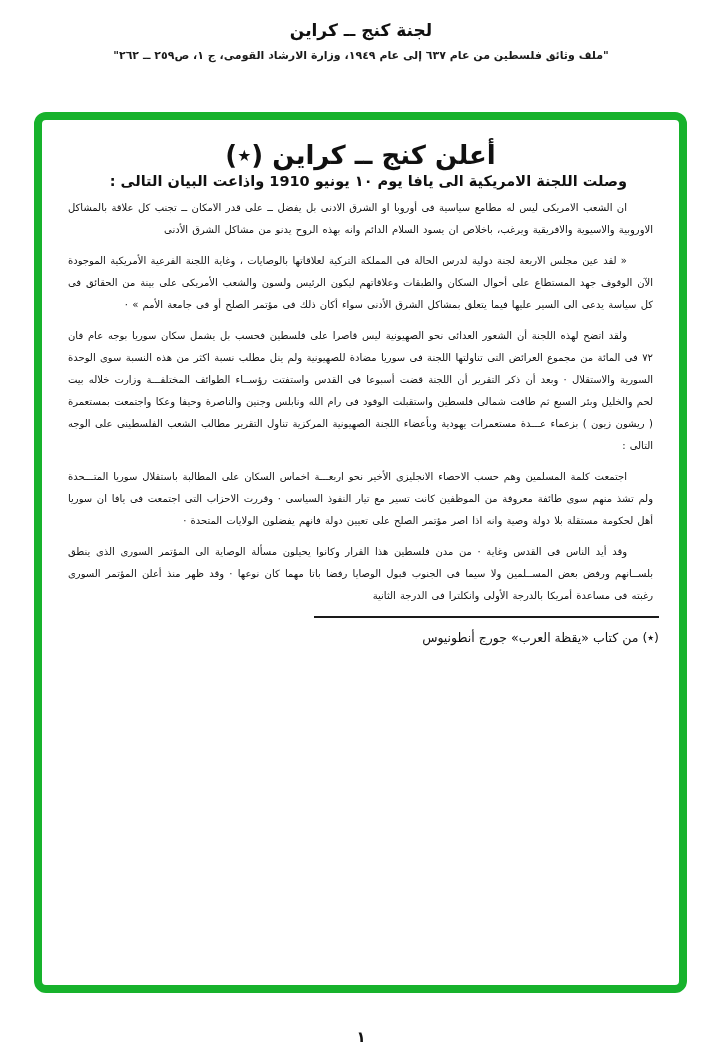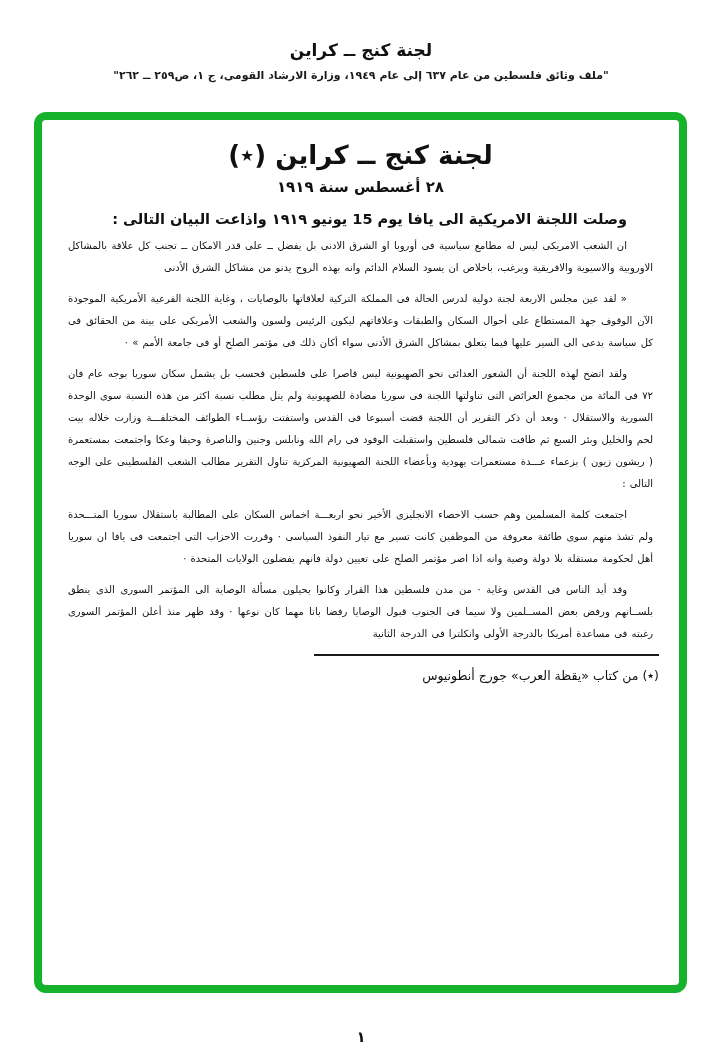--- a/index.html
+++ b/index.html
@@ -11,21 +11,21 @@
     overflow: hidden;
   }
   .page {
     width: 722px; height: 1060px;
     position: relative;
     direction: rtl;
   }
   
   .header {
     text-align: center;
-    padding-top: 40px;
+    padding-top: 20px;
   }
   .header-title {
     font-size: 17px;
     font-weight: bold;
     letter-spacing: 0.5px;
   }
   .header-subtitle {
     margin-top: 9px;
     font-size: 11px;
     font-weight: bold;
@@ -104,24 +104,23 @@
 <body>
 
 <div class="page">
 
   <div class="header">
     <div class="header-title">لجنة كنج ــ كراين</div>
     <div class="header-subtitle">"ملف وثائق فلسطين من عام ٦٣٧ إلى عام ١٩٤٩، وزارة الارشاد القومى، ج ١، ص٢٥٩ ــ ٢٦٢"</div>
   </div>
 
   <div class="doc-box">
-    <div class="doc-title">لجنة كنج ــ كراين (٭)</div>
-    <div class="doc-date">٢٨ أغسطس سنة ١٩١٩</div>
+    <div class="doc-title">أعلن كنج ــ كراين (٭)</div>
 
-    <p class="lead">وصلت اللجنة الامريكية الى يافا يوم 15 يونيو ١٩١٩ واذاعت البيان التالى :</p>
+    <p class="lead">وصلت اللجنة الامريكية الى يافا يوم ١٠ يونيو 1910 واذاعت البيان التالى :</p>
 
     <p class="para">ان الشعب الامريكى ليس له مطامع سياسية فى أوروبا او الشرق الادنى بل يفضل ــ على قدر الامكان ــ تجنب كل علاقة بالمشاكل الاوروبية والاسيوية والافريقية ويرغب، باخلاص ان يسود السلام الدائم وانه بهذه الروح يدنو من مشاكل الشرق الأدنى</p>
     <p class="para">« لقد عين مجلس الاربعة لجنة دولية لدرس الحالة فى المملكة التركية لعلاقاتها بالوصايات ، وغاية اللجنة الفرعية الأمريكية الموجودة الآن الوقوف جهد المستطاع على أحوال السكان والطبقات وعلاقاتهم ليكون الرئيس ولسون والشعب الأمريكى على بينة من الحقائق فى كل سياسة يدعى الى السير عليها فيما يتعلق بمشاكل الشرق الأدنى سواء أكان ذلك فى مؤتمر الصلح أو فى جامعة الأمم » ·</p>
     <p class="para">ولقد اتضح لهذه اللجنة أن الشعور العدائى نحو الصهيونية ليس قاصرا على فلسطين فحسب بل يشمل سكان سوريا بوجه عام فان ٧٢ فى المائة من مجموع العرائض التى تناولتها اللجنة فى سوريا مضادة للصهيونية ولم ينل مطلب نسبة اكثر من هذه النسبة سوى الوحدة السورية والاستقلال · وبعد أن ذكر التقرير أن اللجنة قضت أسبوعا فى القدس واستفتت رؤســاء الطوائف المختلفـــة وزارت خلاله بيت لحم والخليل وبئر السبع ثم طافت شمالى فلسطين واستقبلت الوفود فى رام الله ونابلس وجنين والناصرة وحيفا وعكا واجتمعت بمستعمرة ( ريشون زيون ) بزعماء عـــدة مستعمرات يهودية وبأعضاء اللجنة الصهيونية المركزية تناول التقرير مطالب الشعب الفلسطينى على الوجه التالى :</p>
     <p class="para">اجتمعت كلمة المسلمين وهم حسب الاحصاء الانجليزى الأخير نحو اربعـــة اخماس السكان على المطالبة باستقلال سوريا المتـــحدة ولم تشذ منهم سوى طائفة معروفة من الموظفين كانت تسير مع تيار النفوذ السياسى · وقررت الاحزاب التى اجتمعت فى يافا ان سوريا أهل لحكومة مستقلة بلا دولة وصية وانه اذا اصر مؤتمر الصلح على تعيين دولة فانهم يفضلون الولايات المتحدة ·</p>
     <p class="para">وقد أيد الناس فى القدس وغاية · من مدن فلسطين هذا القرار وكانوا يحيلون مسألة الوصاية الى المؤتمر السورى الذى ينطق بلســانهم ورفض بعض المســلمين ولا سيما فى الجنوب قبول الوصايا رفضا باتا مهما كان نوعها · وقد ظهر منذ أعلن المؤتمر السورى رغبته فى مساعدة أمريكا بالدرجة الأولى وانكلترا فى الدرجة الثانية</p>
 
     <div class="footnote">
       <div class="footnote-rule"></div>
       <div class="footnote-text">(٭) من كتاب «يقظة العرب» جورج أنطونيوس</div>

